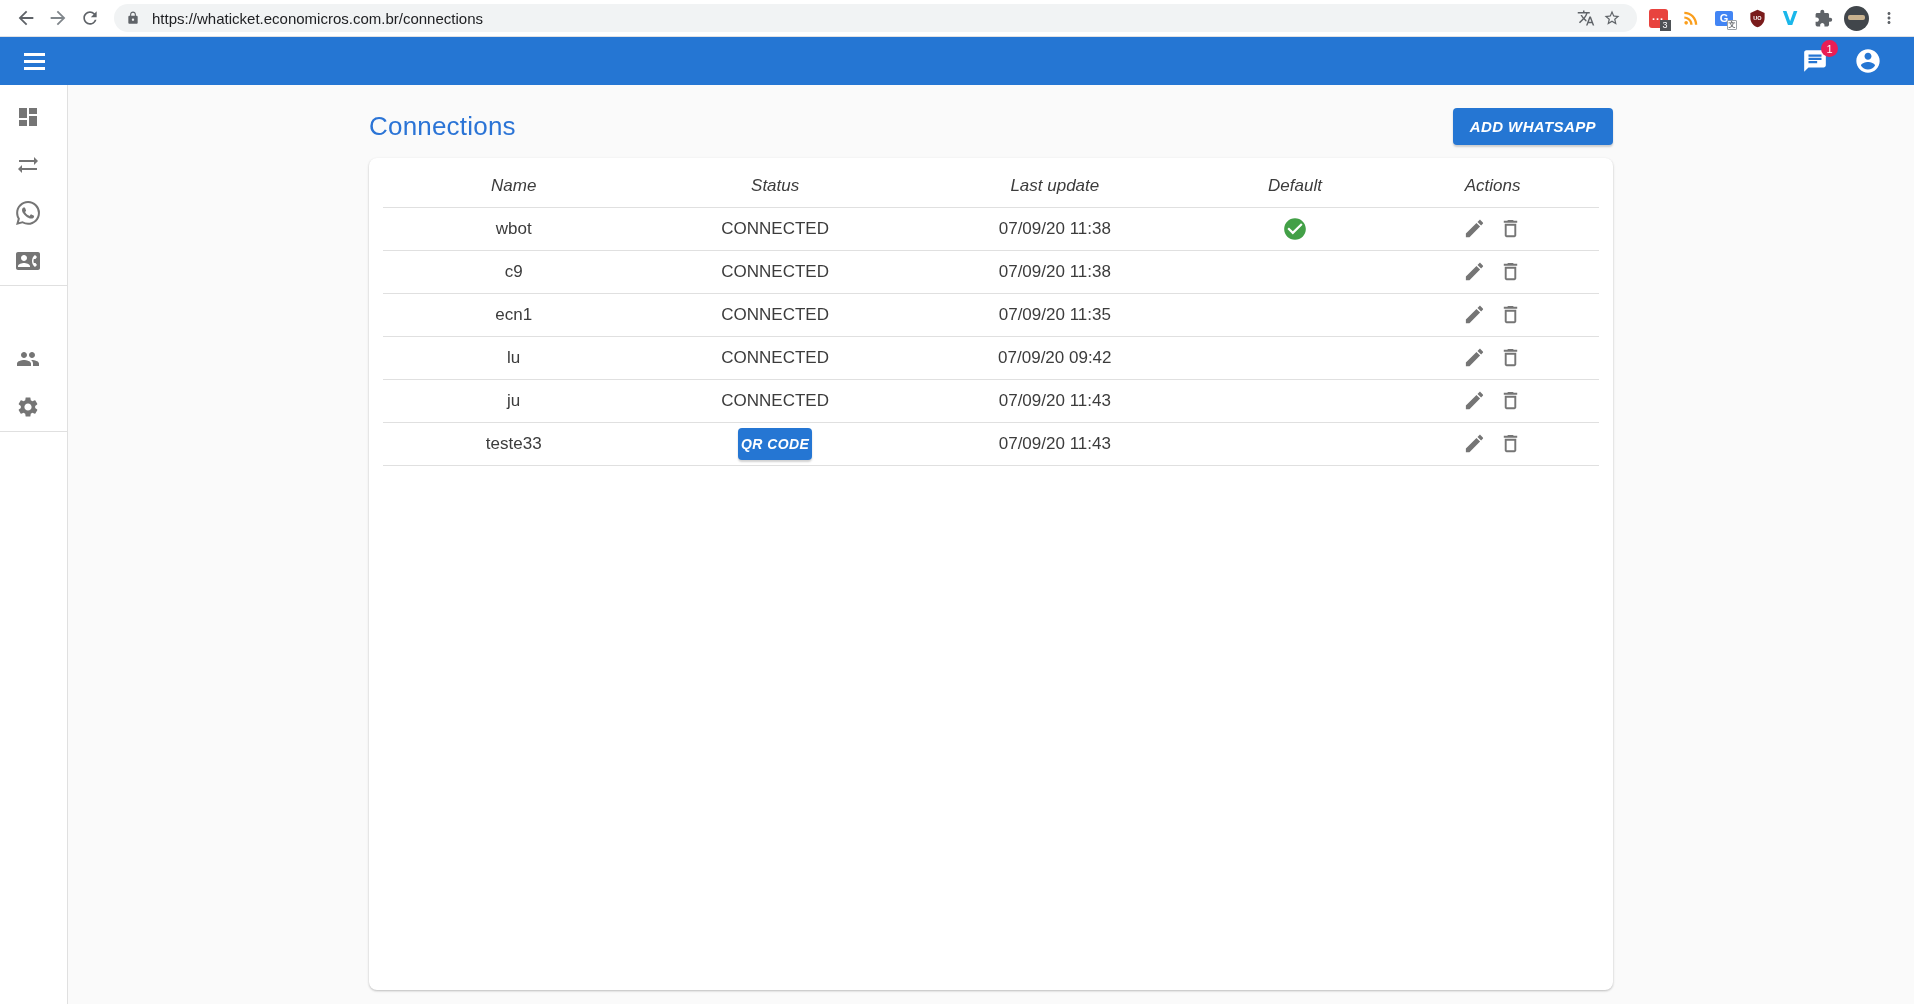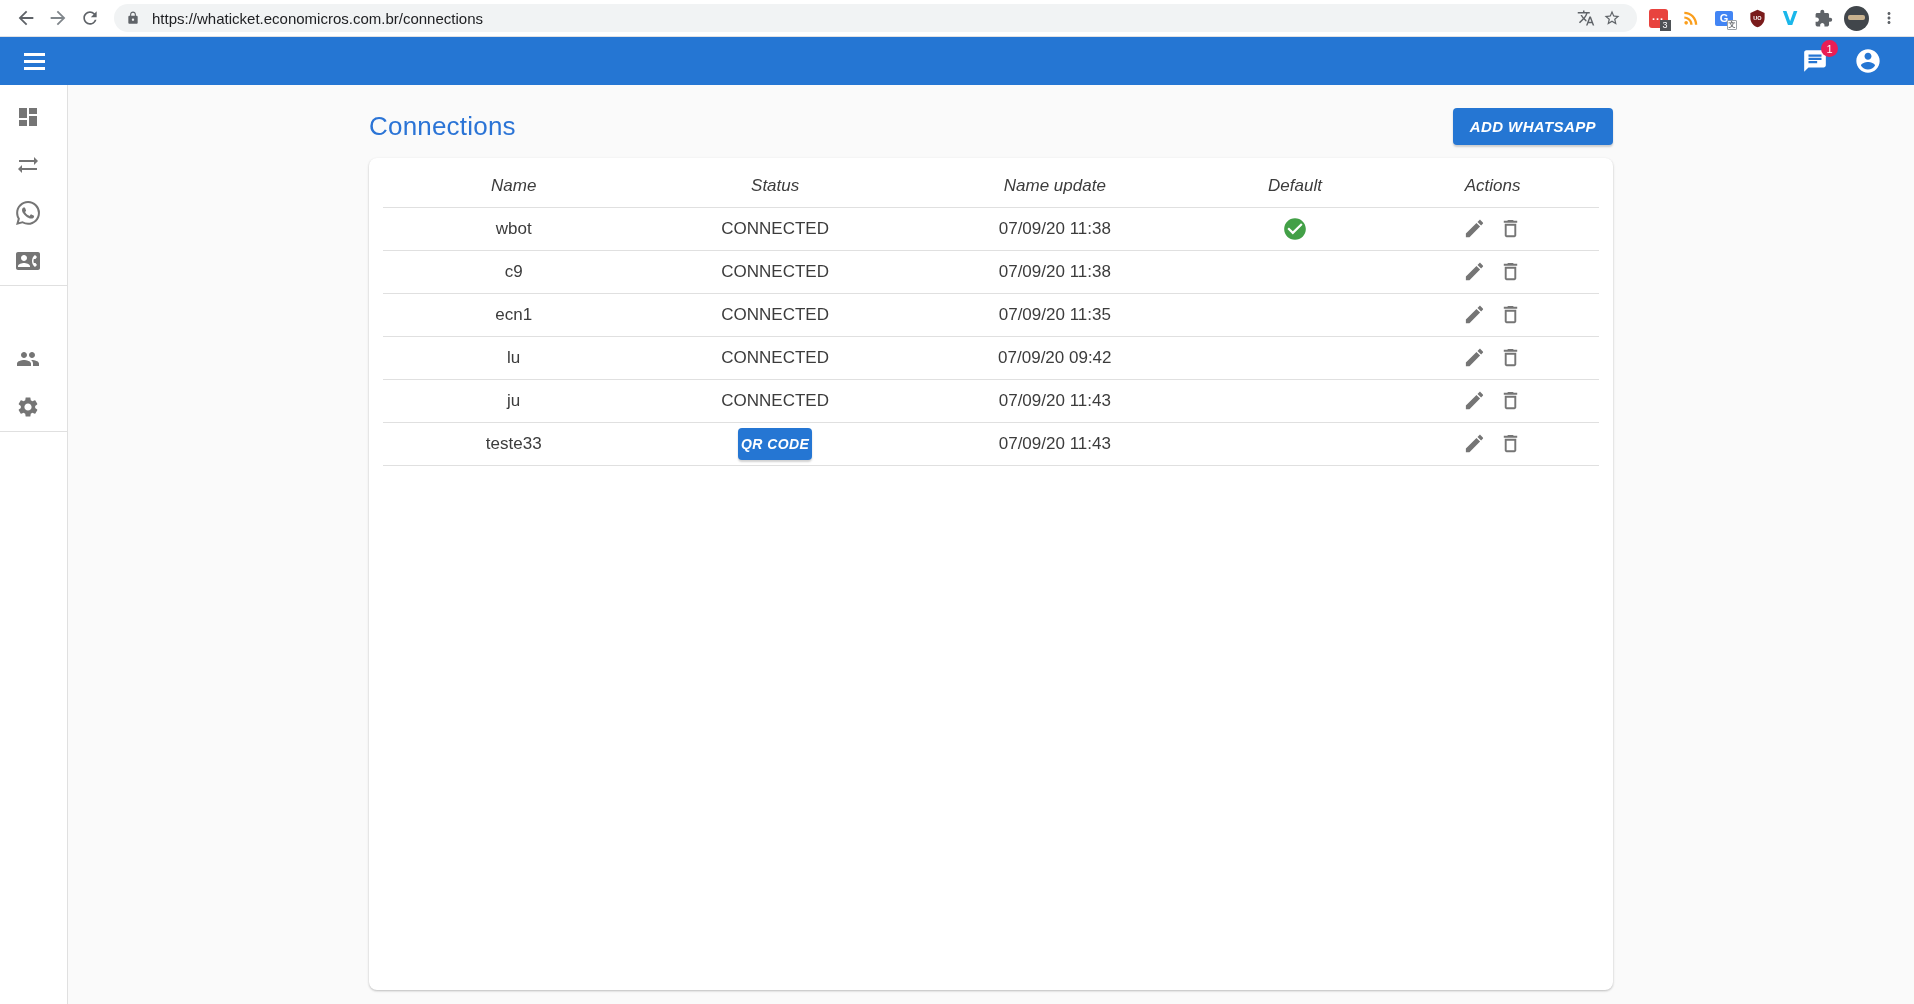--- a/index.html
+++ b/index.html
@@ -226,21 +226,21 @@
                 <col class="c-name">
                 <col class="c-status">
                 <col class="c-update">
                 <col class="c-default">
                 <col class="c-actions">
               </colgroup>
             <thead>
               <tr>
                 <th>Name</th>
                 <th>Status</th>
-                <th>Name update</th>
+                <th>Last update</th>
                 <th>Default</th>
                 <th>Actions</th>
               </tr>
             </thead>
             <tbody>
   <tr>
     <td>wbot</td>
     <td>
       <span>CONNECTED</span>
       

